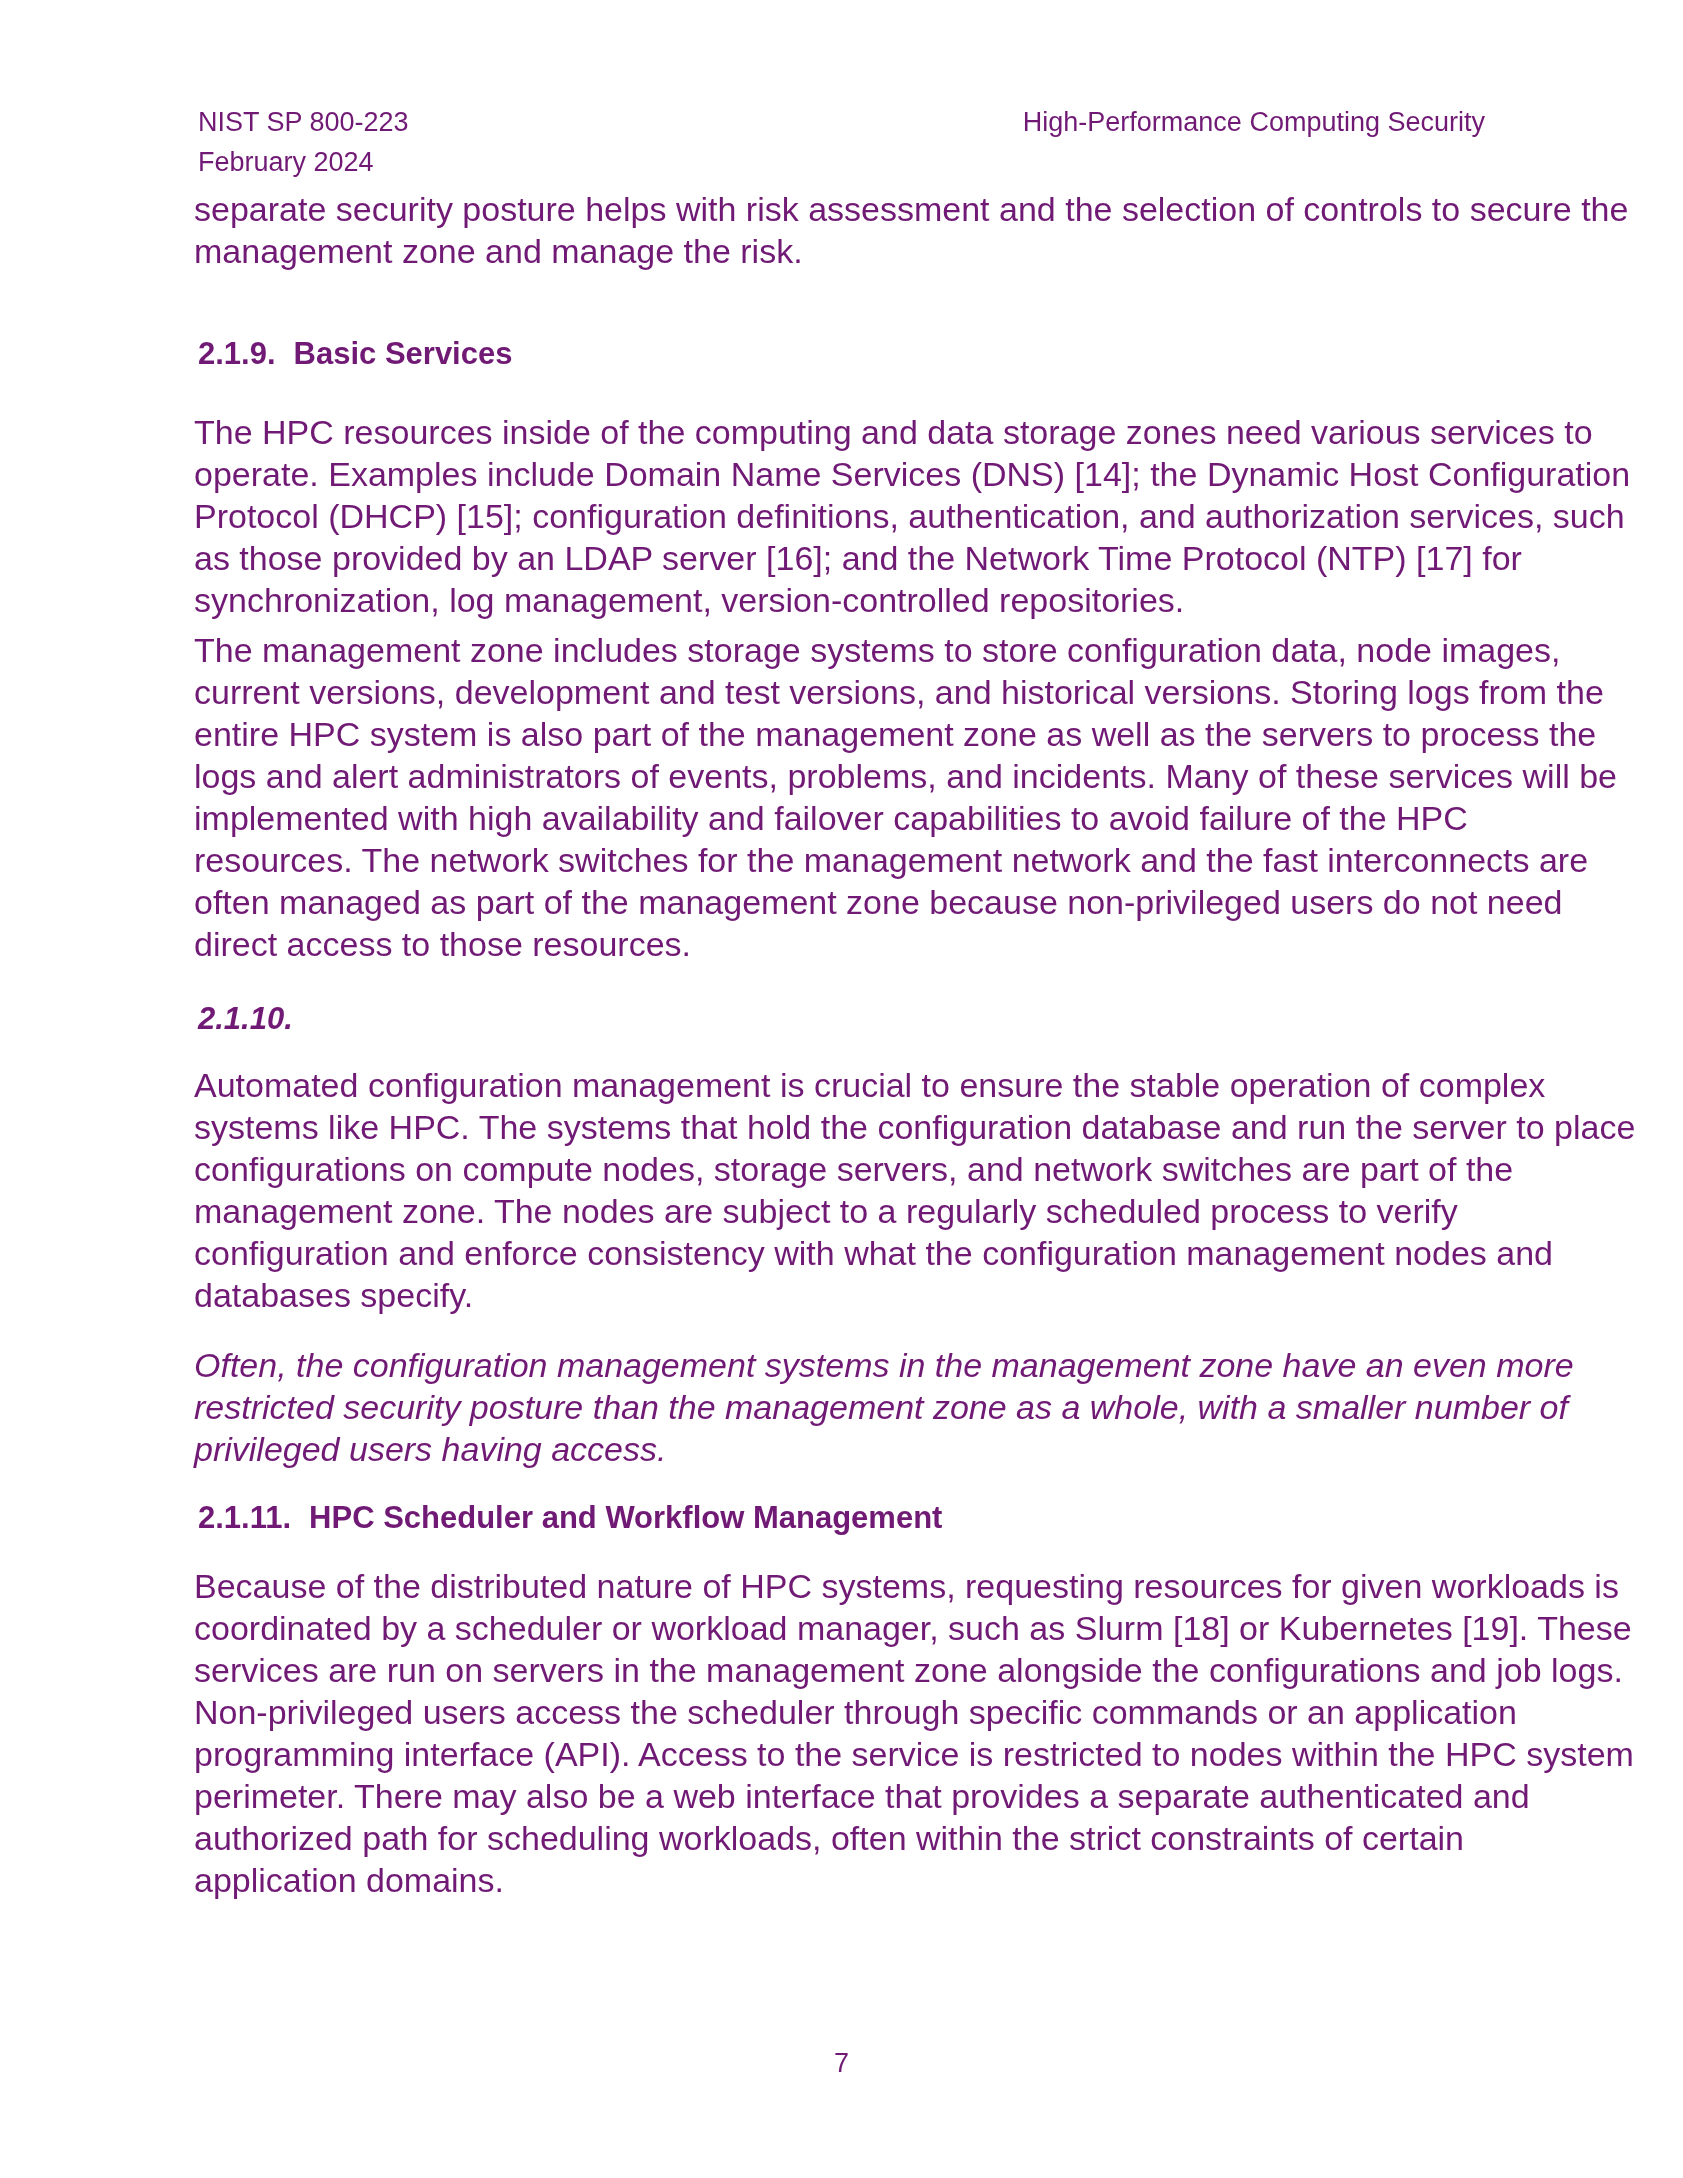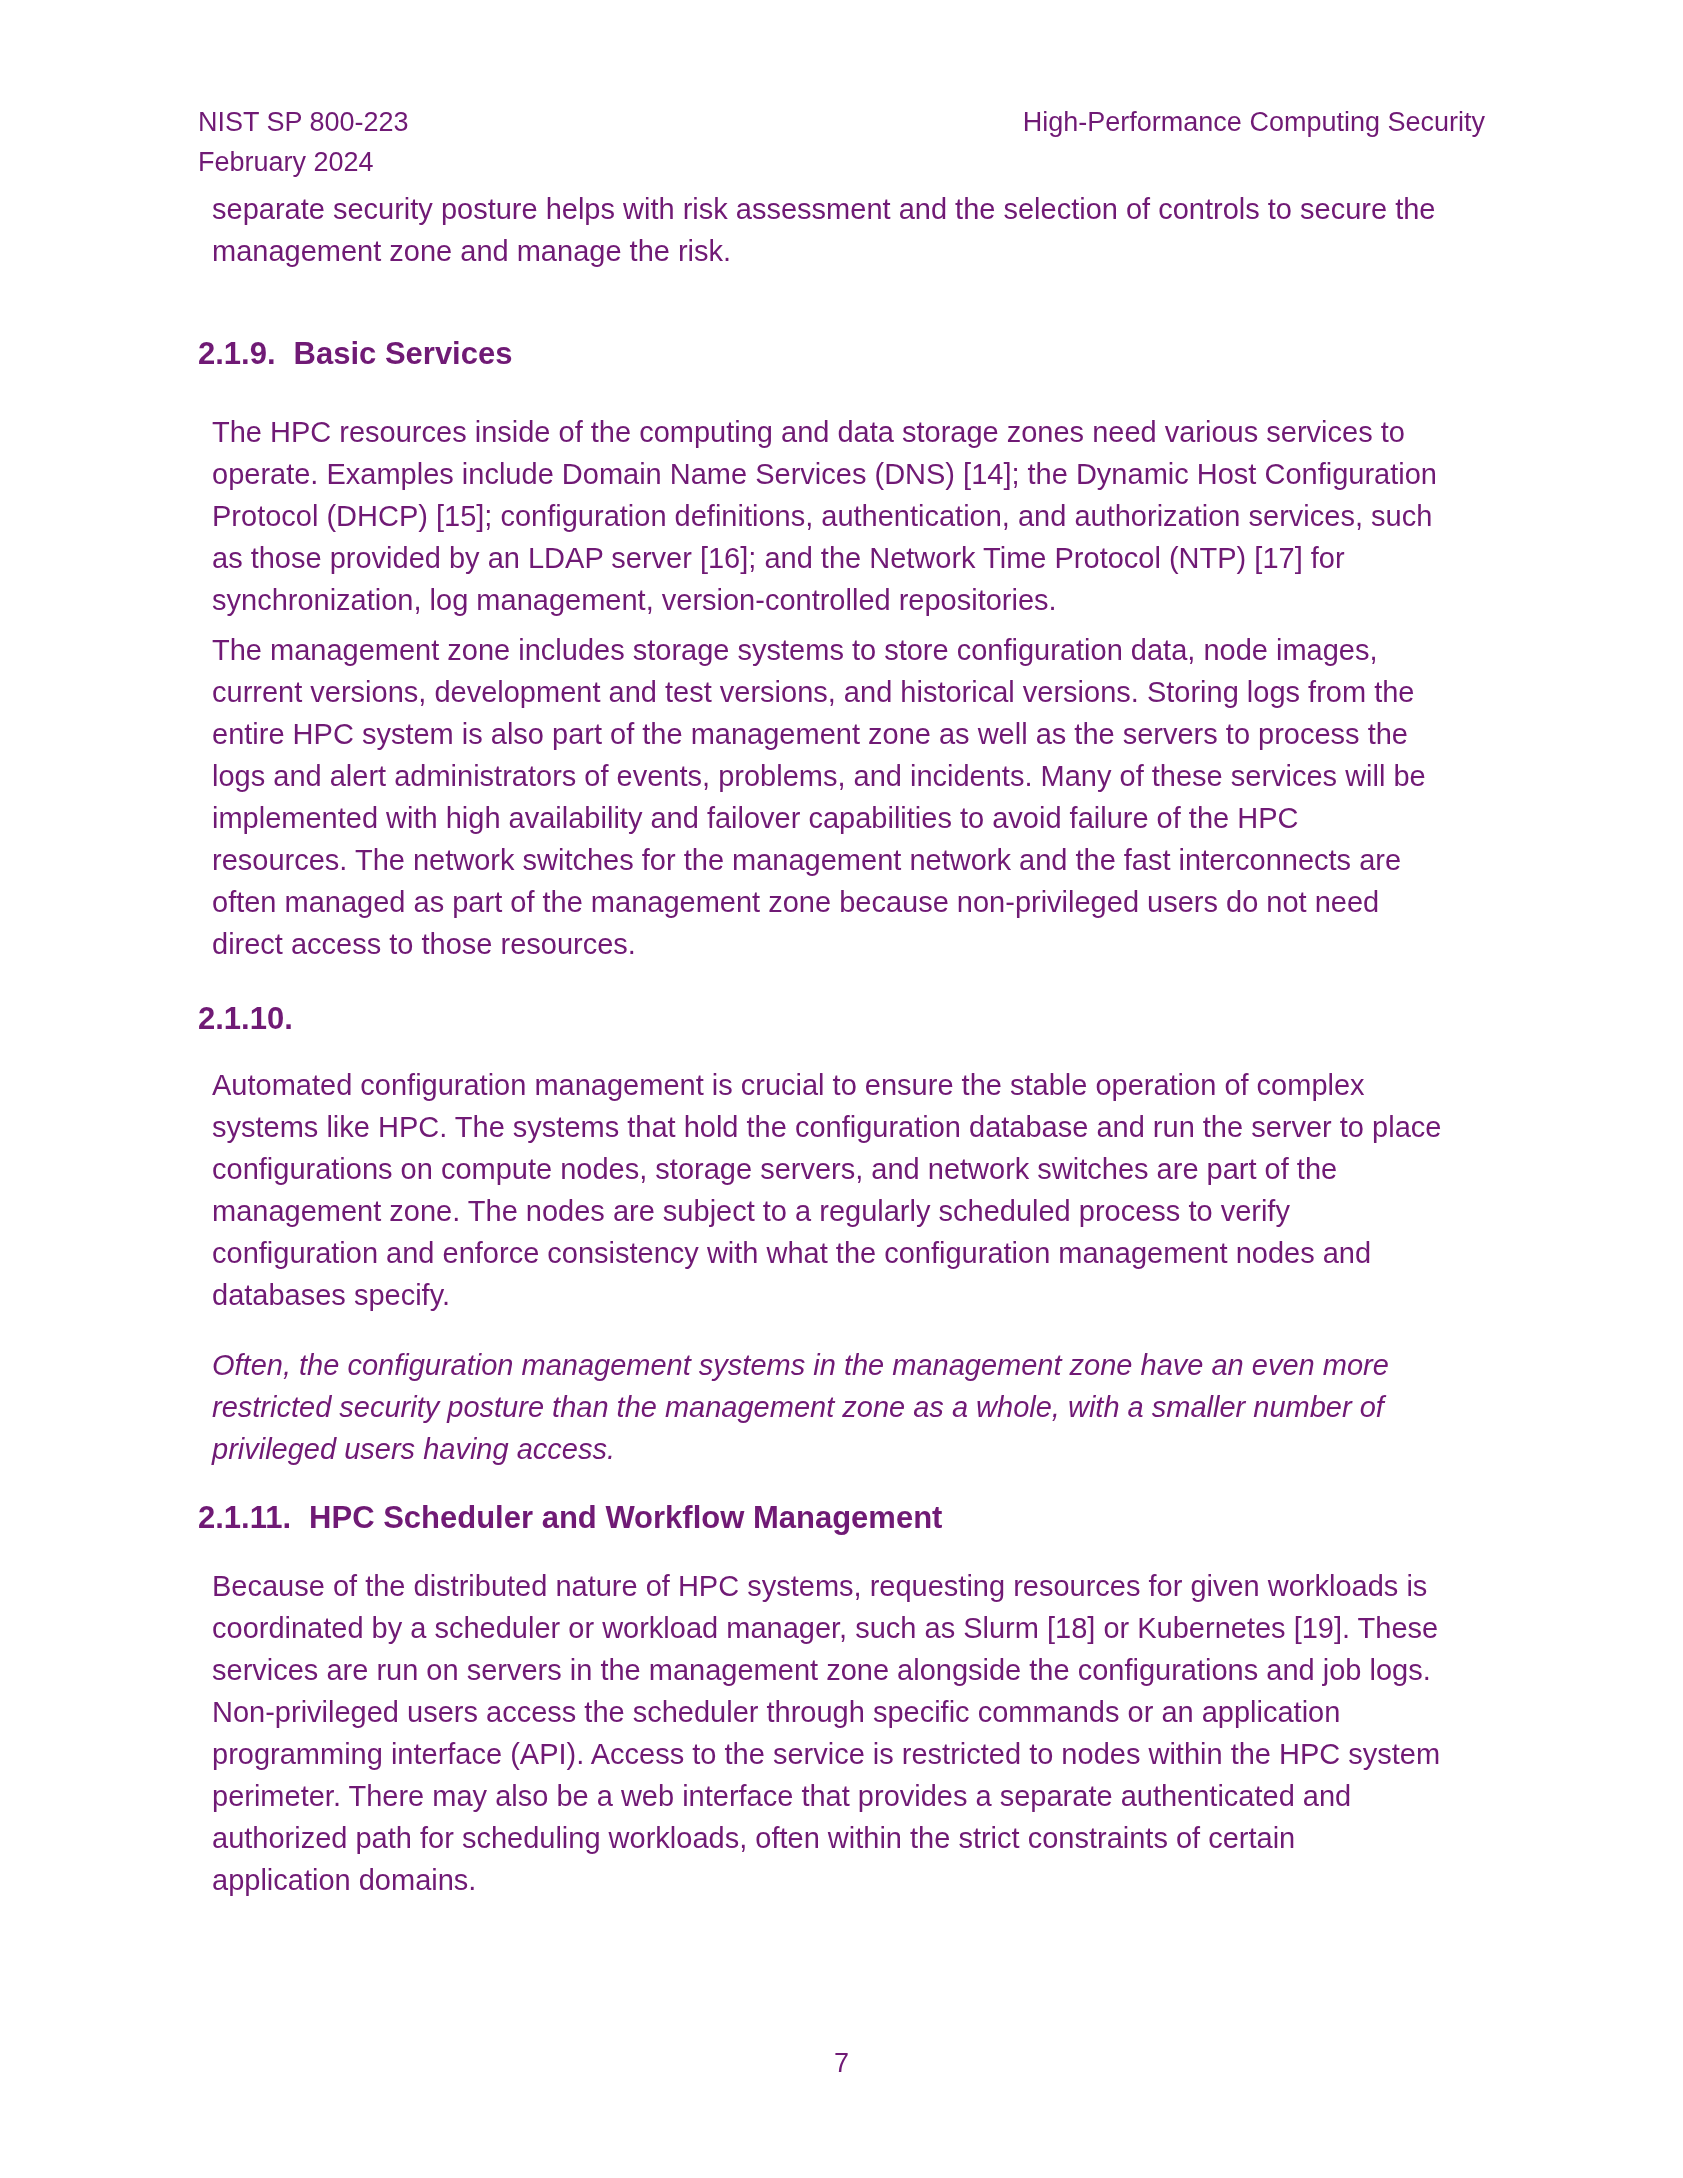--- a/index.html
+++ b/index.html
@@ -24,43 +24,43 @@
     display: flex;
     justify-content: space-between;
     align-items: flex-start;
     font-size: 27px;
     line-height: 40px;
   }
   .hdr-left { text-align: left; }
   .hdr-right { text-align: center; }
   .para {
     position: absolute;
-    left: 212px;
+    left: 194px;
     width: 1297px;
     margin: 0;
-    font-size: 29px;
+    font-size: 34px;
     line-height: 42px;
     white-space: pre;
   }
   .heading {
     position: absolute;
     left: 198px;
     width: 1297px;
     margin: 0;
     font-size: 31px;
     line-height: 42px;
     font-weight: bold;
     display: flex;
   }
   .h-num { margin-right: 18px; }
   .p1 { top: 188px; }
   .h1 { top: 333px; }
   .p2 { top: 411px; }
   .p3 { top: 629px; }
-  .h2 { top: 998px; }
+  .h2 { top: 998px; font-style: italic; }
   .p4 { top: 1064px; }
   .p5 { top: 1344px; font-style: italic; }
   .h3 { top: 1497px; }
   .p6 { top: 1565px; }
   .pagenum {
     position: absolute;
     left: 0;
     top: 2043px;
     width: 1683px;
     text-align: center;

